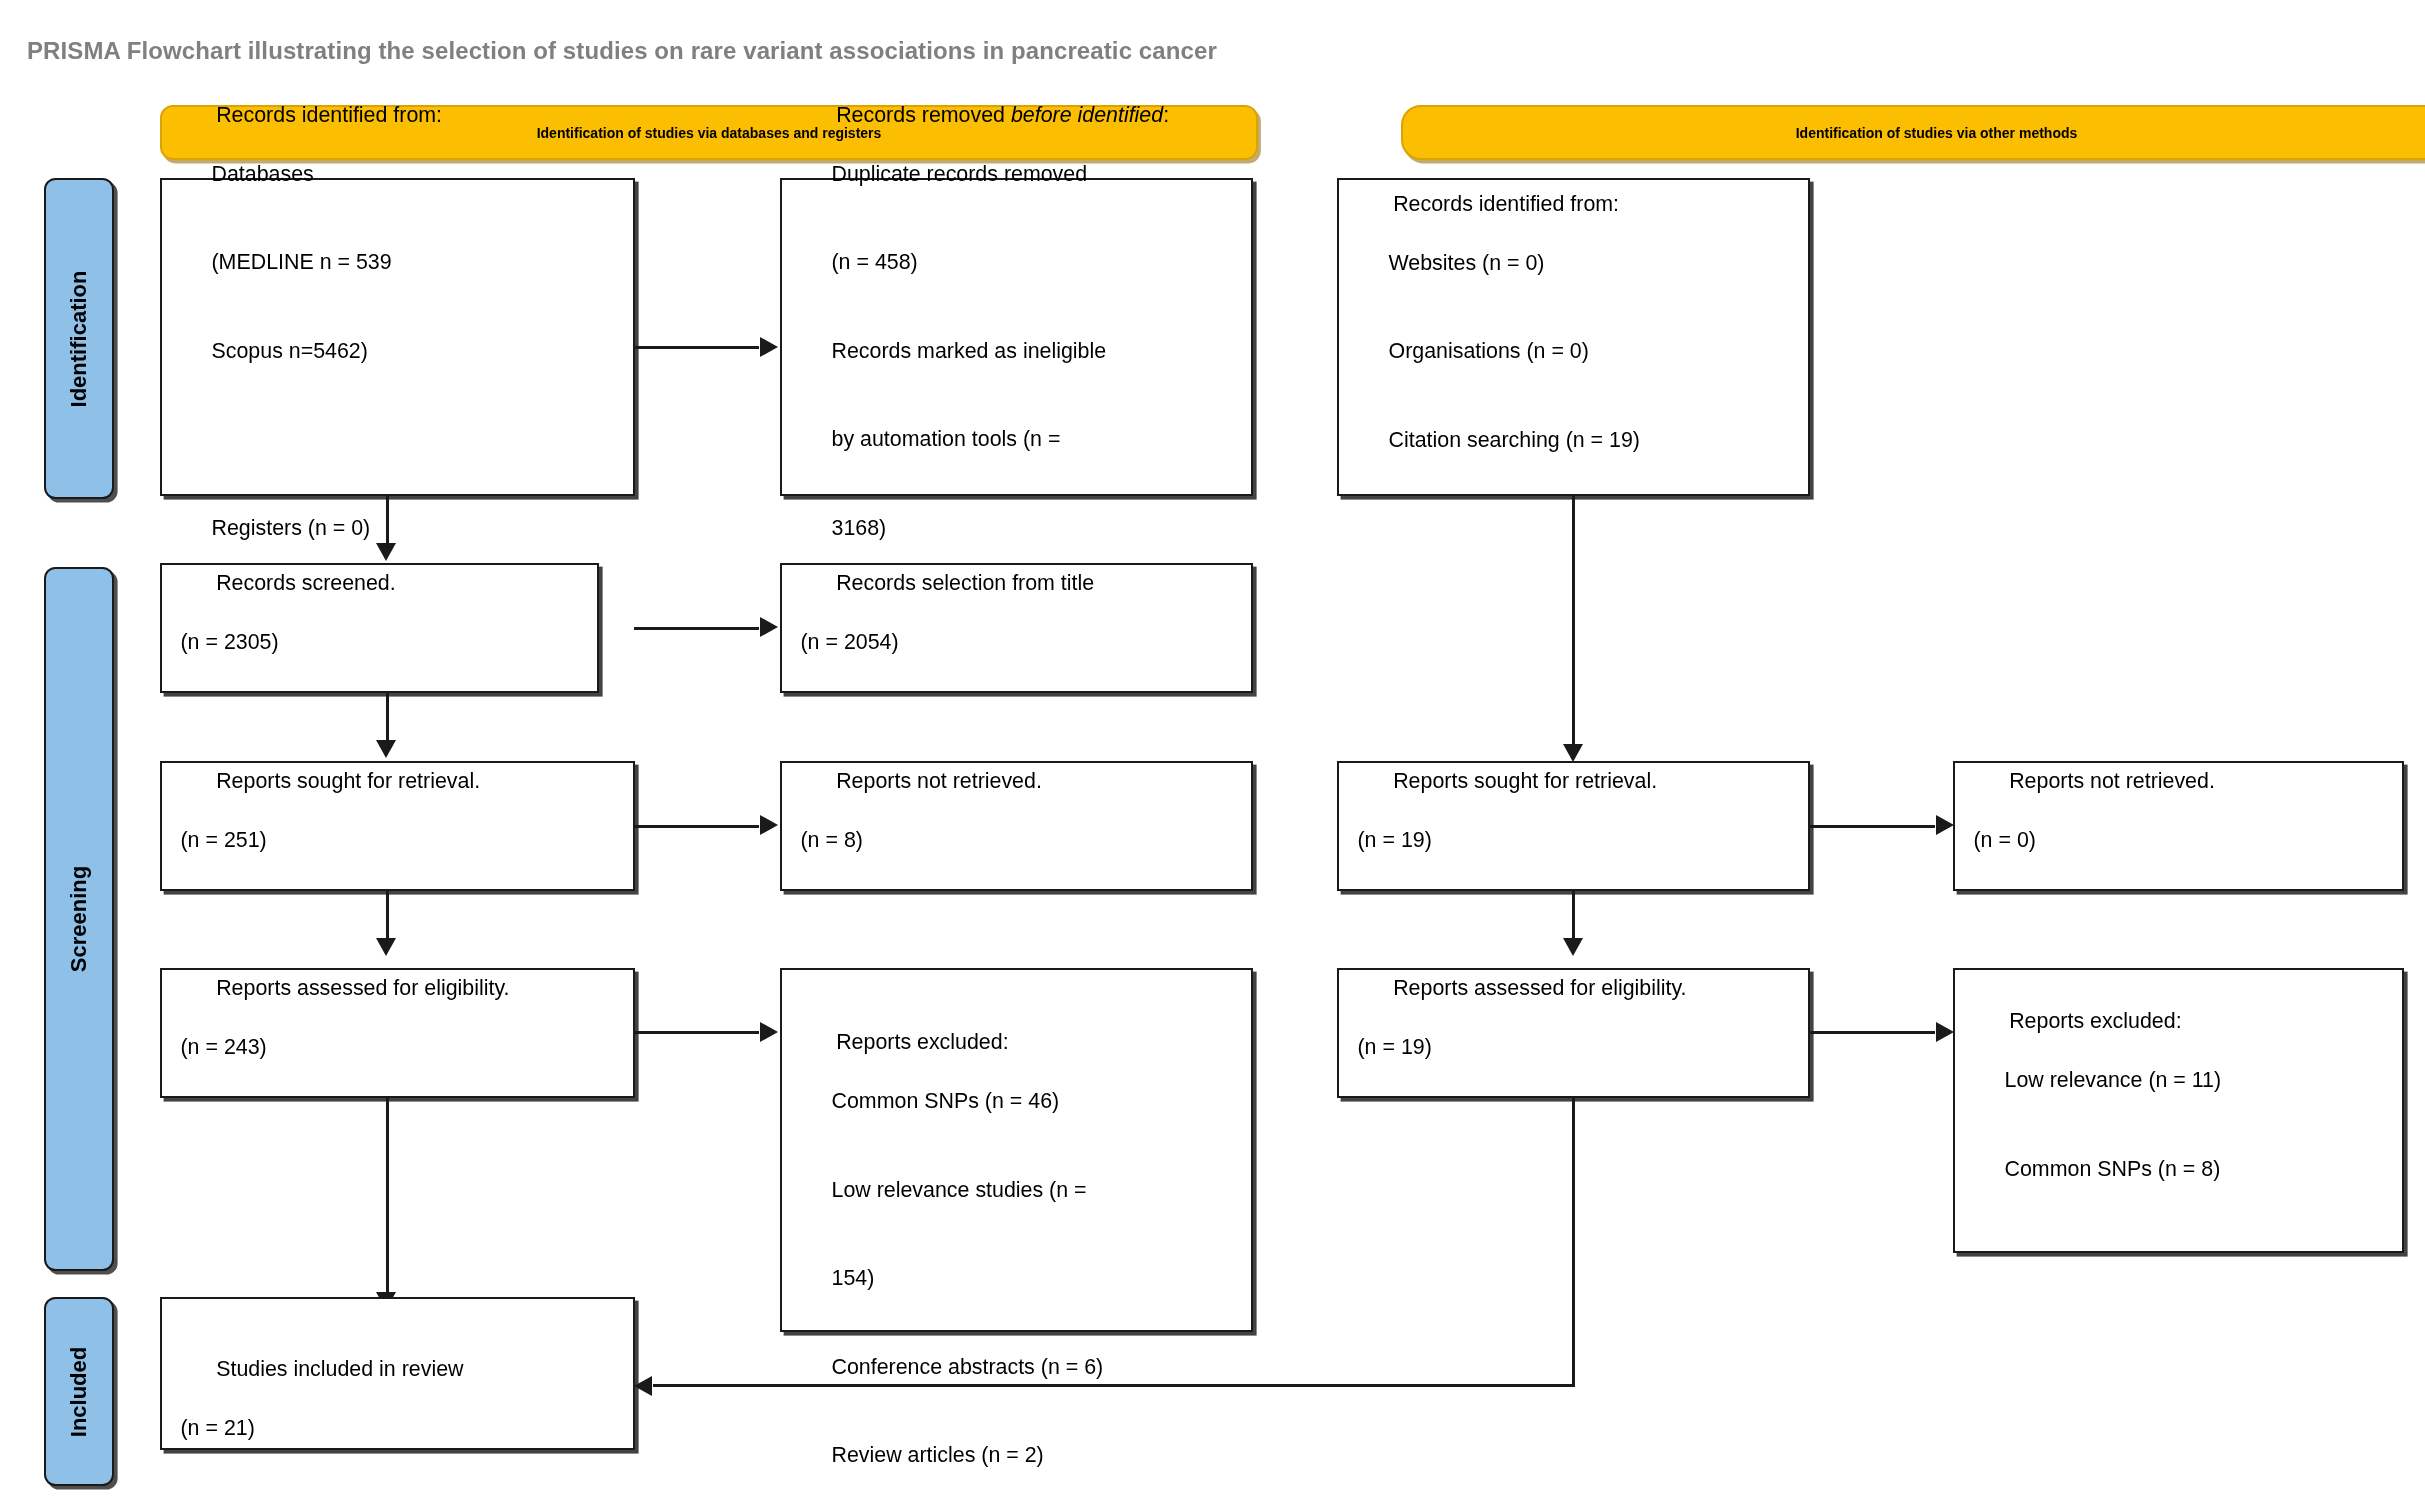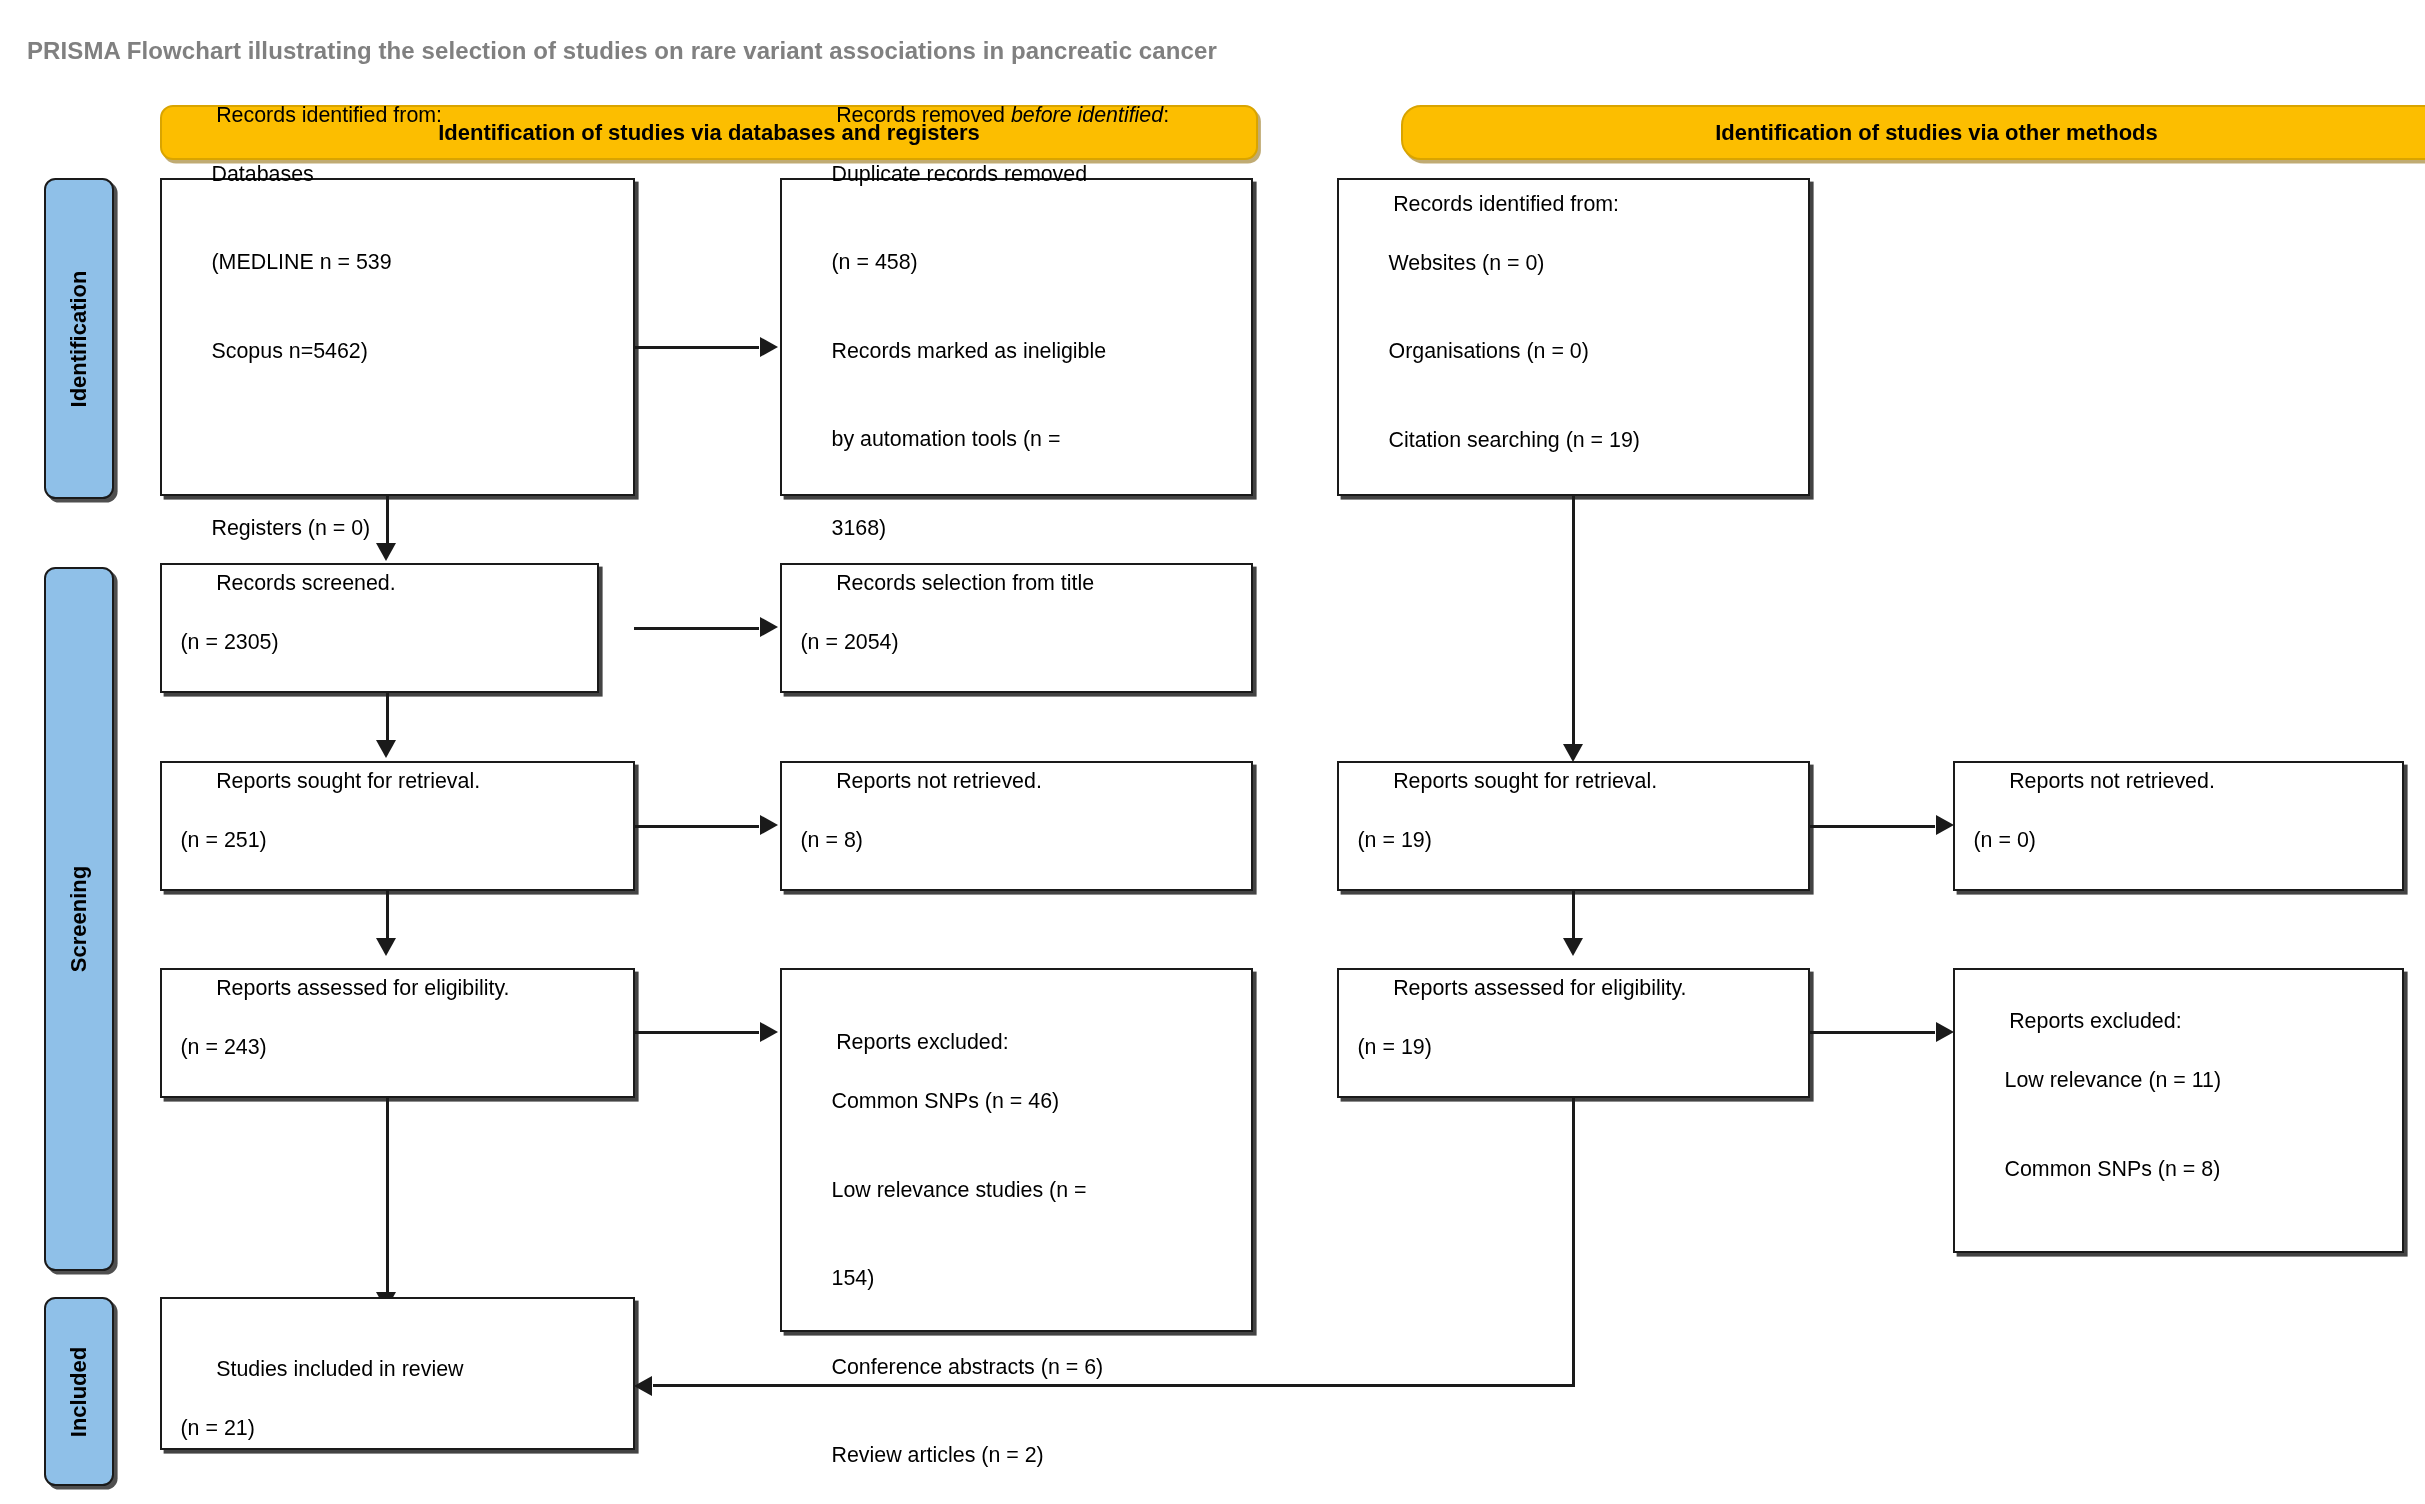--- a/index.html
+++ b/index.html
@@ -18,21 +18,21 @@
   }
 
   
   .banner{
     position:absolute;
     background:#FCBE00;
     border:2.1px solid #D9A400;
     border-radius:13px;
     box-shadow:2.9px 3.6px 0 rgba(140,102,0,.55);
     display:flex;align-items:center;justify-content:center;
-    font-size:22px;font-weight:bold;color:#000;
+    font-size:14px;font-weight:bold;color:#000;
     text-align:center;
   }
 
   
   .rail{
     position:absolute;
     background:#8FC0E8;
     border:2.1px solid #1a1a1a;
     border-radius:11.4px;
     box-shadow:3.6px 3.6px 0 rgba(20,20,20,.75);

